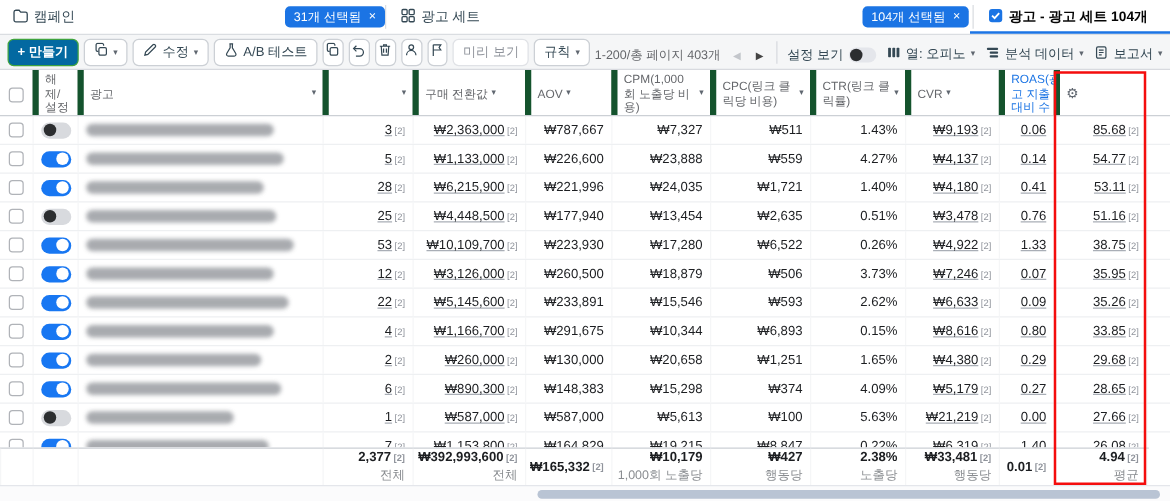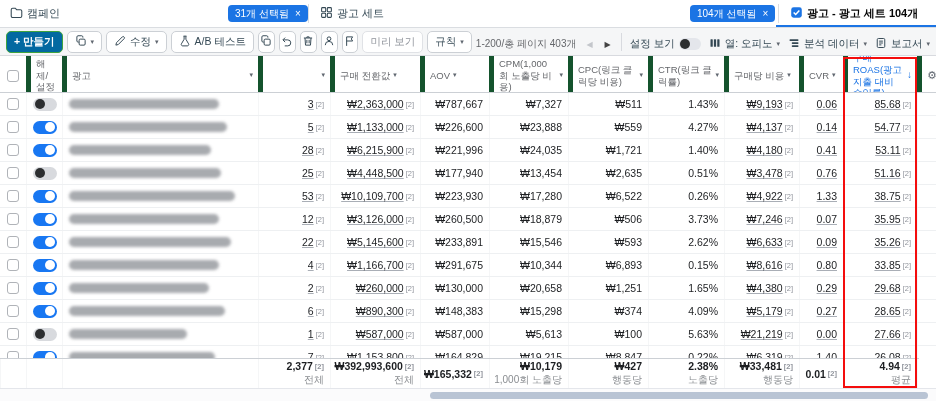--- a/index.html
+++ b/index.html
@@ -268,24 +268,20 @@
         </div>
       <div class="th">
           <span>CPC(링크 클릭당 비용)</span>
           <span class="caret">▾</span>
         </div>
       <div class="th">
           <span>CTR(링크 클릭률)</span>
           <span class="caret">▾</span>
         </div>
       <div class="th">
-          <span>구매당 비용</span>
-          <span class="caret">▾</span>
-        </div>
-      <div class="th">
           <span>CVR</span>
           <span class="caret">▾</span>
         </div>
       <div class="th roas-th">
           <span>구매 ROAS(광고 지출 대비 수익률)</span>
           <span class="sort-desc">↓</span>
         </div>
       <div class="th">
           <span class="gear">⚙</span>
         </div>

